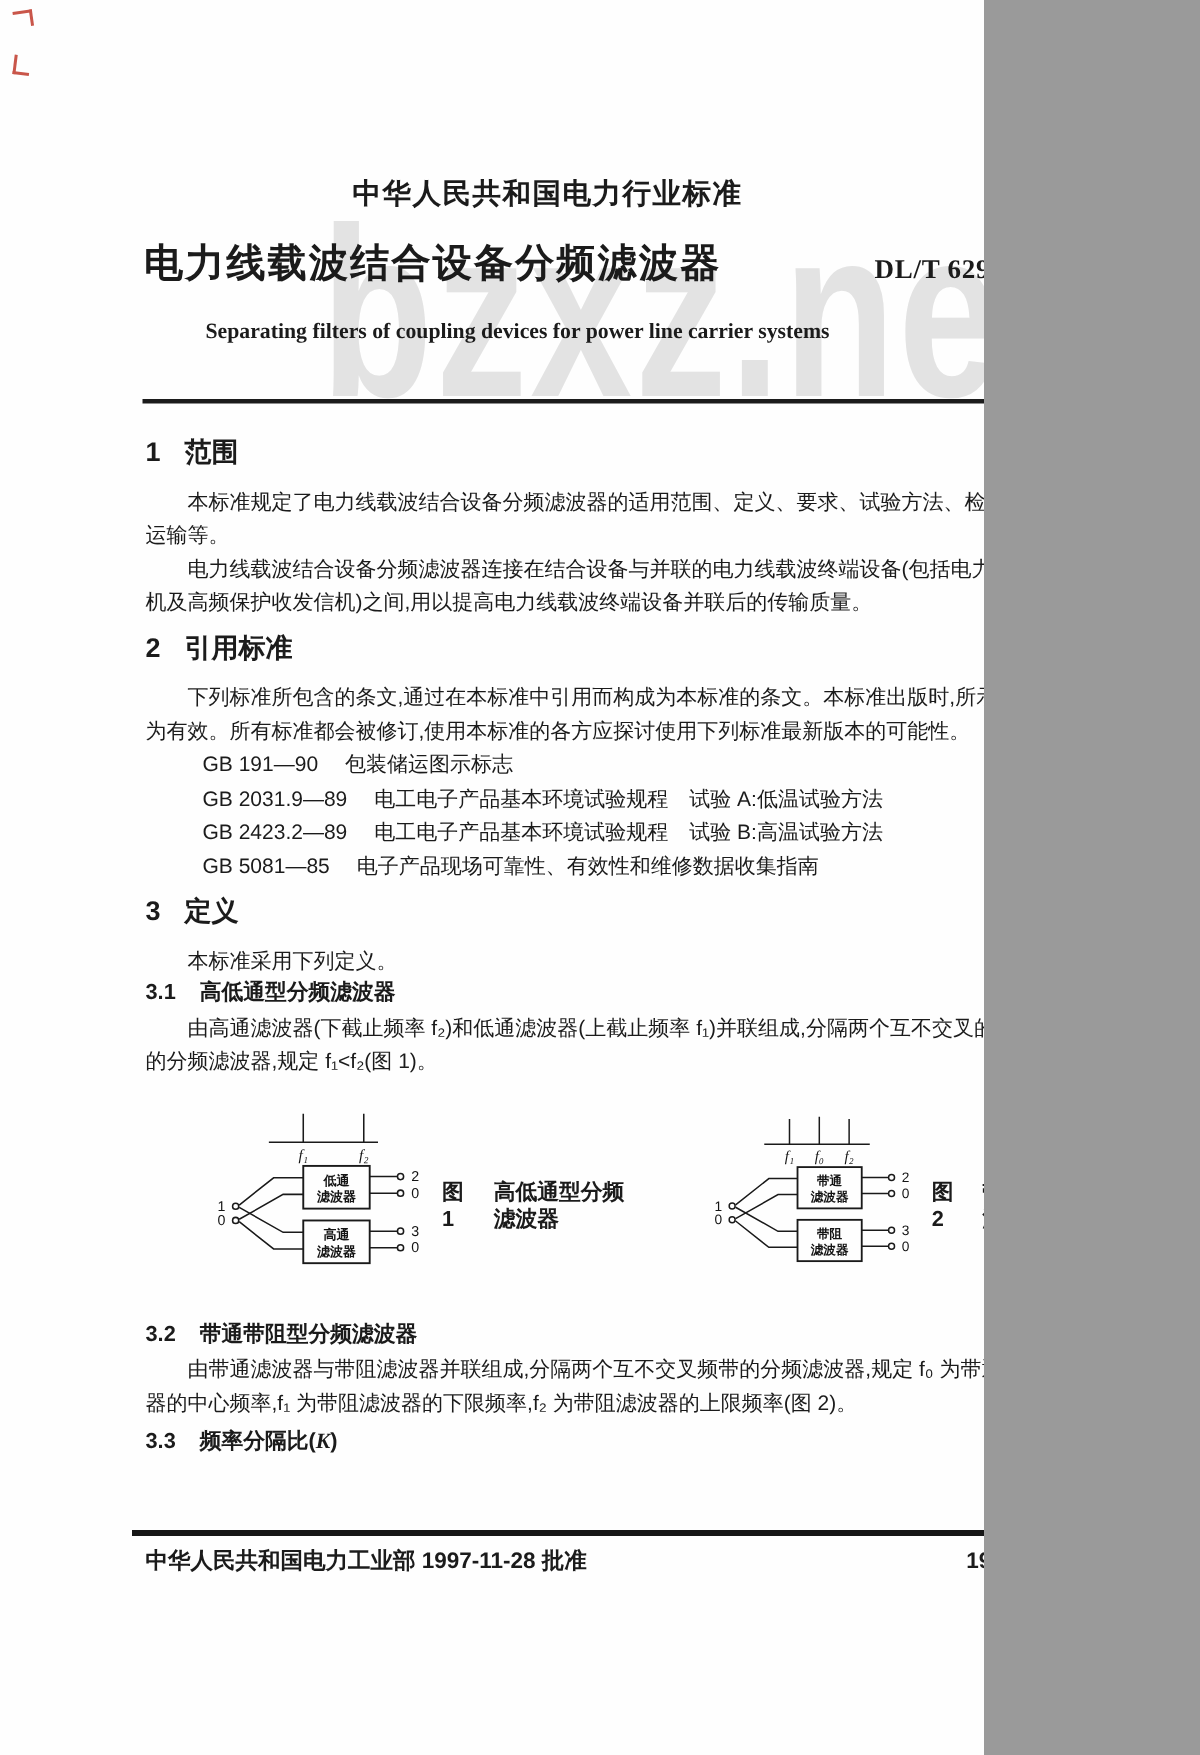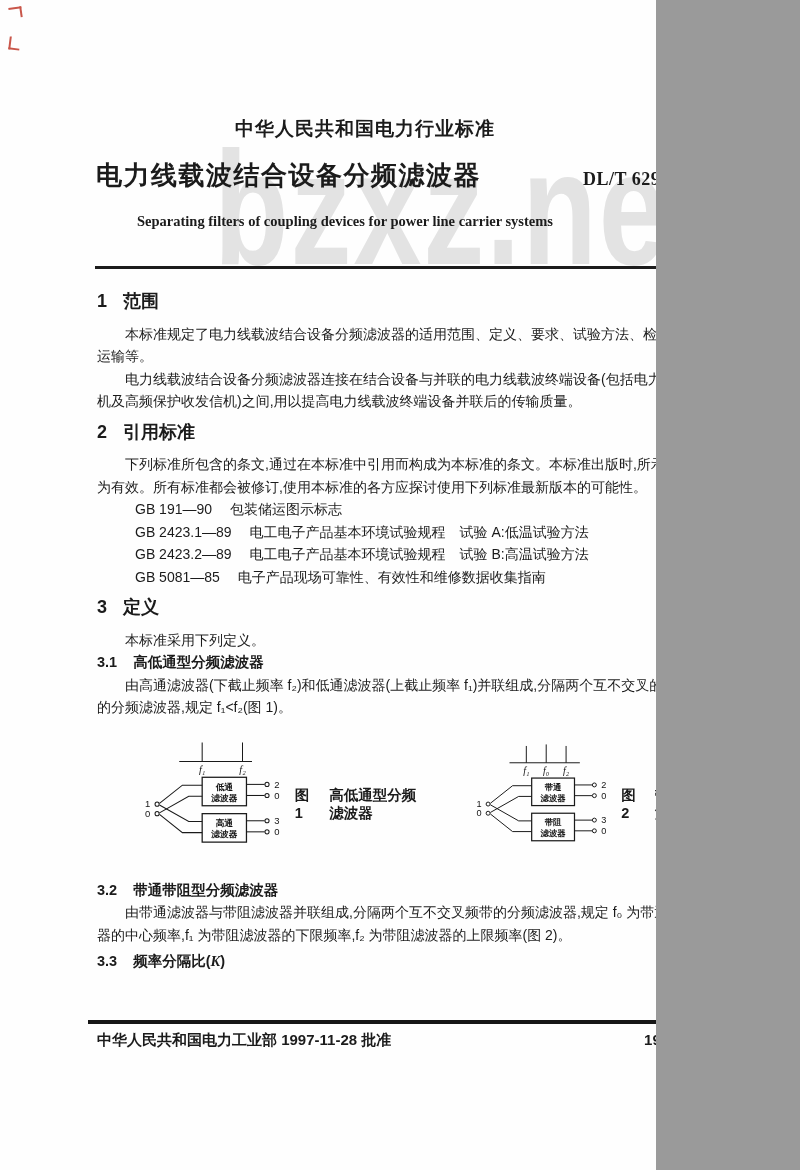--- a/index.html
+++ b/index.html
@@ -92,21 +92,21 @@
       <div class="h-sec">
         <span class="h-no">2</span><span>引用标准</span>
       </div>
       <p class="para">下列标准所包含的条文,通过在本标准中引用而构成为本标准的条文。本标准出版时,所示版本均
 为有效。所有标准都会被修订,使用本标准的各方应探讨使用下列标准最新版本的可能性。</p>
       <div class="refs">
         <div class="ref-line">
           <span class="ref-no">GB 191—90</span><span>包装储运图示标志</span>
         </div>
         <div class="ref-line">
-          <span class="ref-no">GB 2423.1—89</span><span>电工电子产品基本环境试验规程　试验 A:低温试验方法</span>
+          <span class="ref-no">GB 2031.9—89</span><span>电工电子产品基本环境试验规程　试验 A:低温试验方法</span>
         </div>
         <div class="ref-line">
           <span class="ref-no">GB 2423.2—89</span><span>电工电子产品基本环境试验规程　试验 B:高温试验方法</span>
         </div>
         <div class="ref-line">
           <span class="ref-no">GB 5081—85</span><span>电子产品现场可靠性、有效性和维修数据收集指南</span>
         </div>
       </div>
 
       <div class="h-sec">

